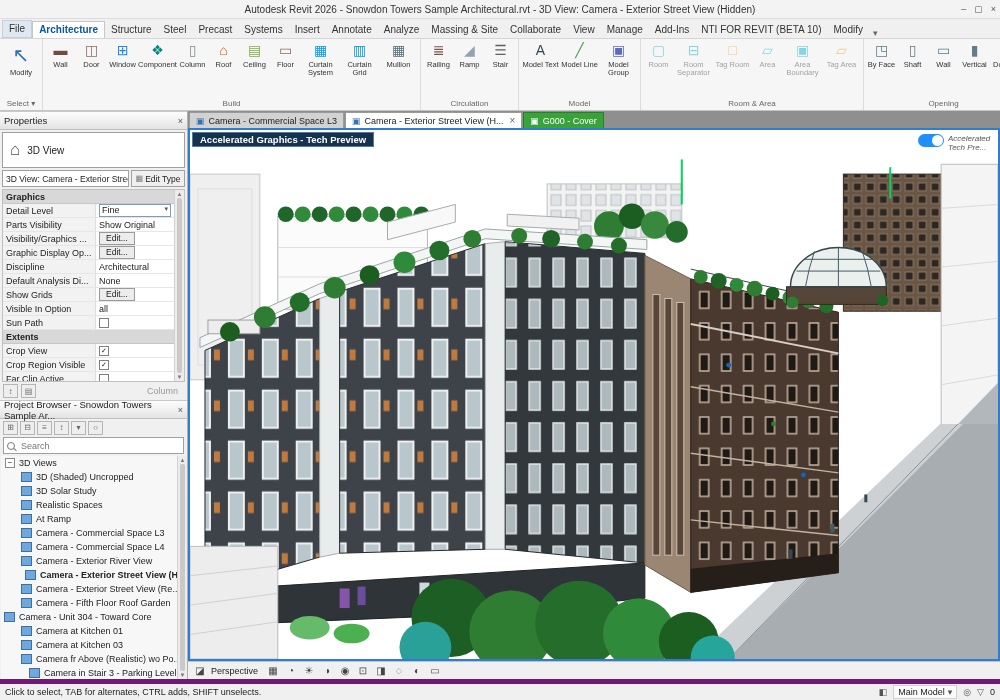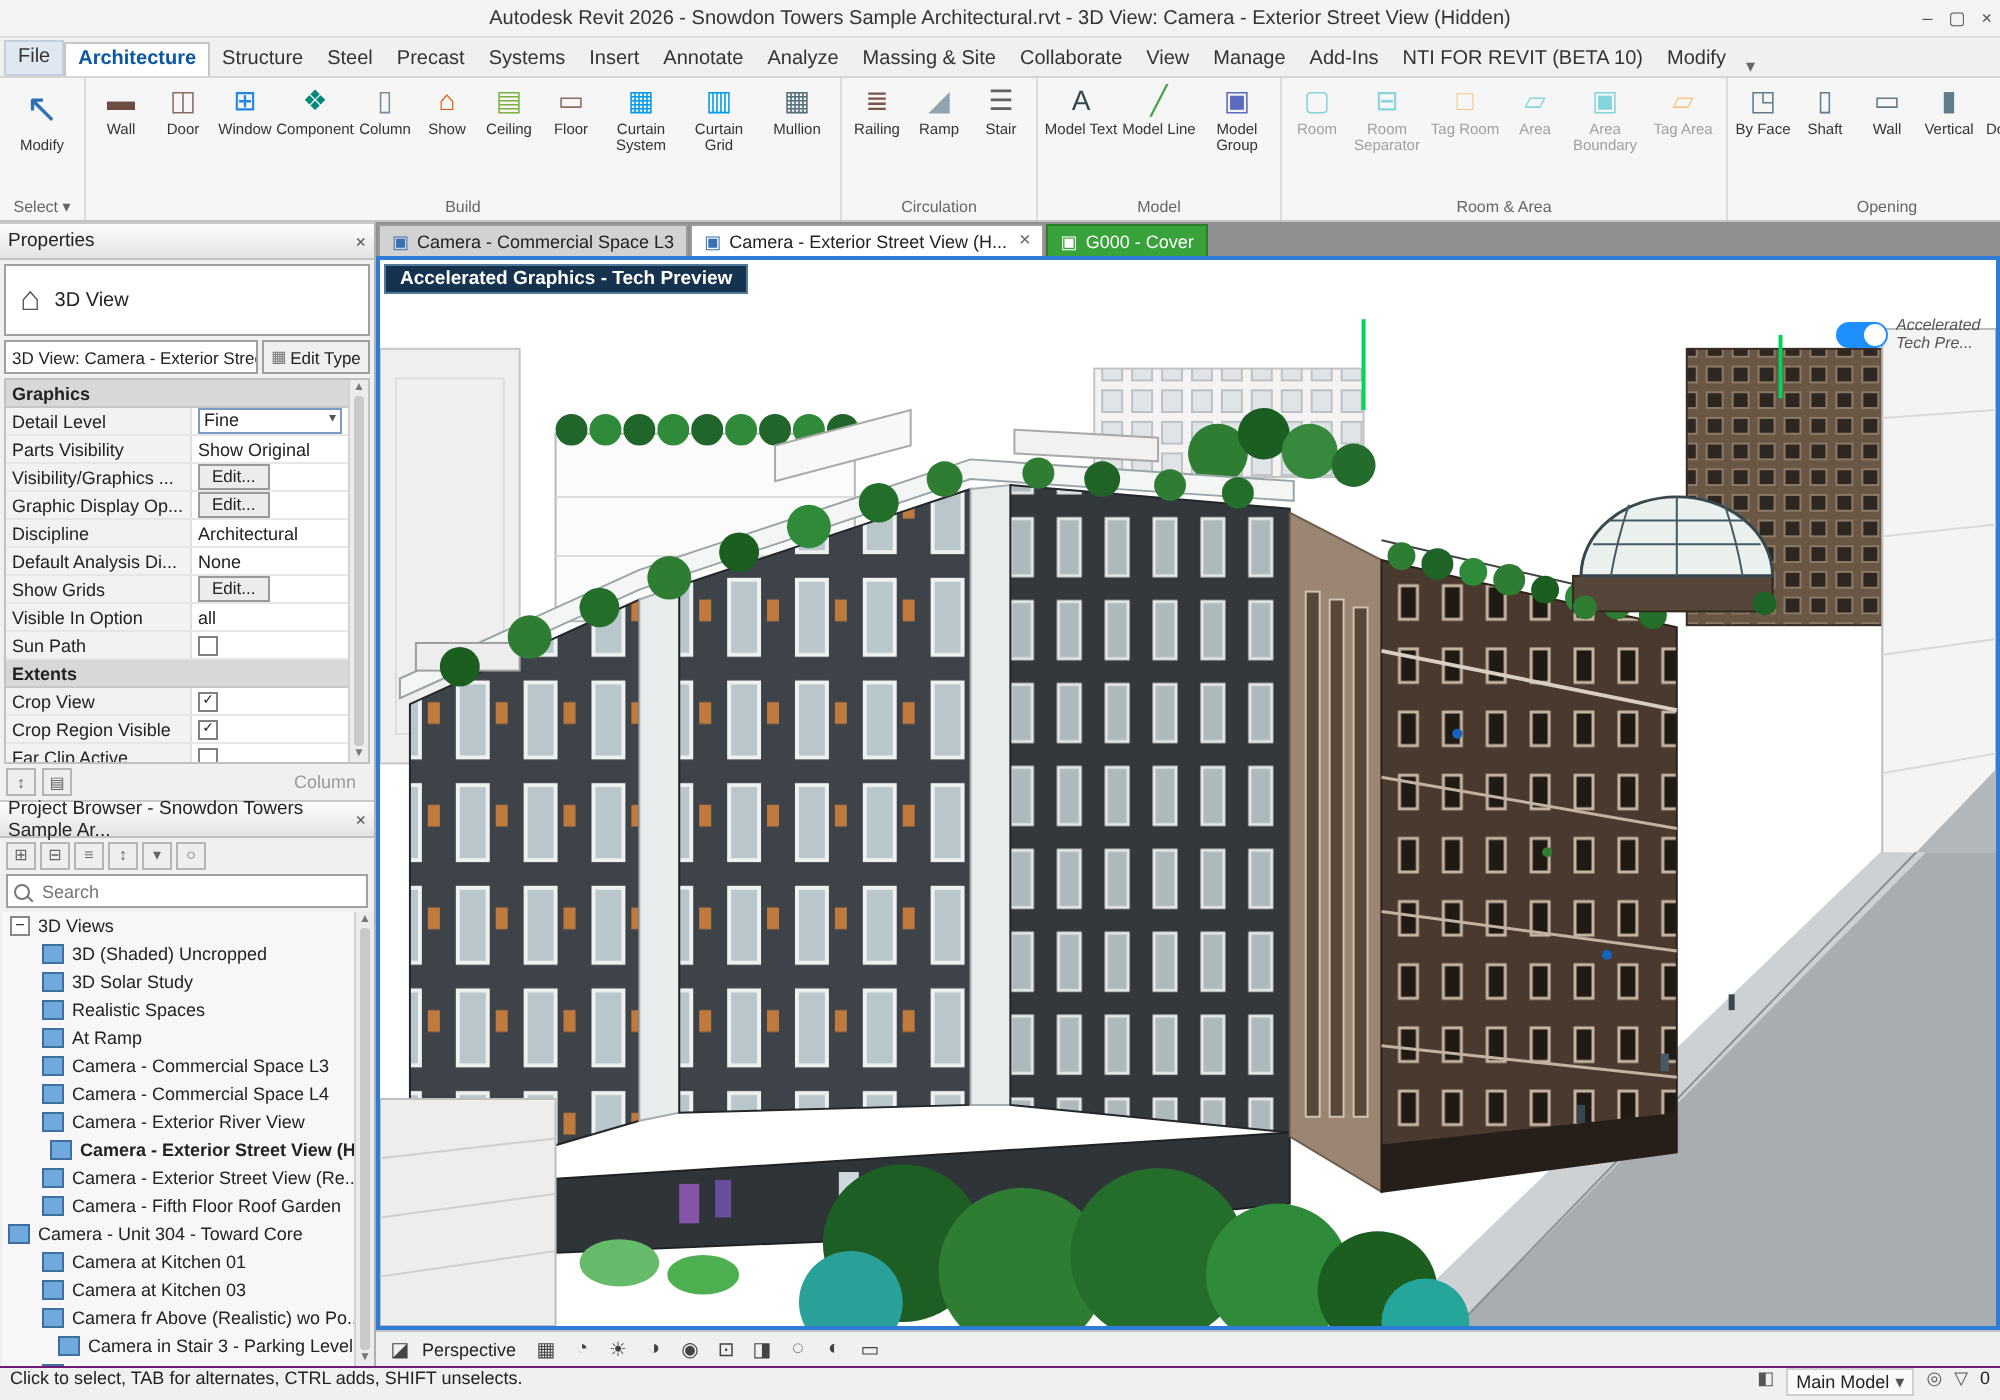--- a/index.html
+++ b/index.html
@@ -79,30 +79,30 @@
   .vtab{height:15px;display:flex;align-items:center;gap:4px;padding:0 6px;background:#d2d2d2;font-size:9px;border:1px solid #9a9a9a;border-bottom:none;white-space:nowrap;flex:none;}
   .vtab.active{background:#fff;}
   .vtab.green{background:#39a23a;color:#fff;border-color:#2c7e2d;}
   .vicon{color:#3a6fb0;font-size:9px;}
   .vtab.green .vicon{color:#fff;}
   .vclose{color:#666;font-size:10px;margin-left:2px;}
 
   .viewport{flex:1;position:relative;border:2px solid #2e7cd6;background:#fff;min-height:0;overflow:hidden;}
   .viewport svg{width:100%;height:100%;display:block;}
   .badge{position:absolute;top:2px;left:2px;background:#15324f;color:#fff;font-size:9.5px;font-weight:bold;padding:1px 7px;border:1px solid #51799c;}
-  .toggle-wrap{position:absolute;top:4px;right:2px;display:flex;align-items:center;gap:4px;margin-top:24px;}
+  .toggle-wrap{position:absolute;top:4px;right:2px;display:flex;gap:4px;}
   .toggle{width:26px;height:13px;border-radius:7px;background:#1f8fff;position:relative;flex:none;}
   .knob{position:absolute;right:1px;top:1px;width:11px;height:11px;border-radius:50%;background:#fff;}
   .toggle-label{font-size:8px;font-style:italic;color:#555;line-height:1.15;width:48px;overflow:hidden;white-space:nowrap;}
 
   .vcb{height:17px;background:#f0f0f0;border-top:1px solid #c2c2c2;display:flex;align-items:center;padding:0 4px;gap:3px;font-size:9px;flex:none;}
   .vcbico{width:14px;height:13px;display:flex;align-items:center;justify-content:center;border:1px solid transparent;color:#444;font-size:10px;}
   .persp{display:flex;align-items:center;gap:3px;margin-right:4px;}
 
-  .statusbar{height:16px;background:#f0f0f0;border-top:1px solid #701a75;display:flex;align-items:flex-start;font-size:9px;padding:0 5px;gap:6px;flex:none;}
+  .statusbar{height:16px;background:#f0f0f0;border-top:5px solid #701a75;display:flex;align-items:center;font-size:9px;padding:0 5px;gap:6px;flex:none;}
   .sspacer{flex:1;}
   .sico{color:#555;font-size:9px;}
   .mmodel{display:flex;align-items:center;gap:3px;border:1px solid #d0d0d0;background:#fafafa;padding:0 4px;height:12px;}
 </style>
 </head>
 <body>
 
 <div class="app">
 
   <div class="titlebar">
@@ -161,21 +161,21 @@
           <div class="rbtn wide">
             <span class="ricon" style="color: rgb(0, 137, 123);">❖</span>
             <span class="rbl">Component</span>
           </div>
           <div class="rbtn">
             <span class="ricon" style="color: rgb(120, 144, 156);">▯</span>
             <span class="rbl">Column</span>
           </div>
           <div class="rbtn">
             <span class="ricon" style="color: rgb(230, 81, 0);">⌂</span>
-            <span class="rbl">Show</span>
+            <span class="rbl">Roof</span>
           </div>
           <div class="rbtn">
             <span class="ricon" style="color: rgb(124, 179, 66);">▤</span>
             <span class="rbl">Ceiling</span>
           </div>
           <div class="rbtn">
             <span class="ricon" style="color: rgb(141, 110, 99);">▭</span>
             <span class="rbl">Floor</span>
           </div>
           <div class="rbtn wide">

